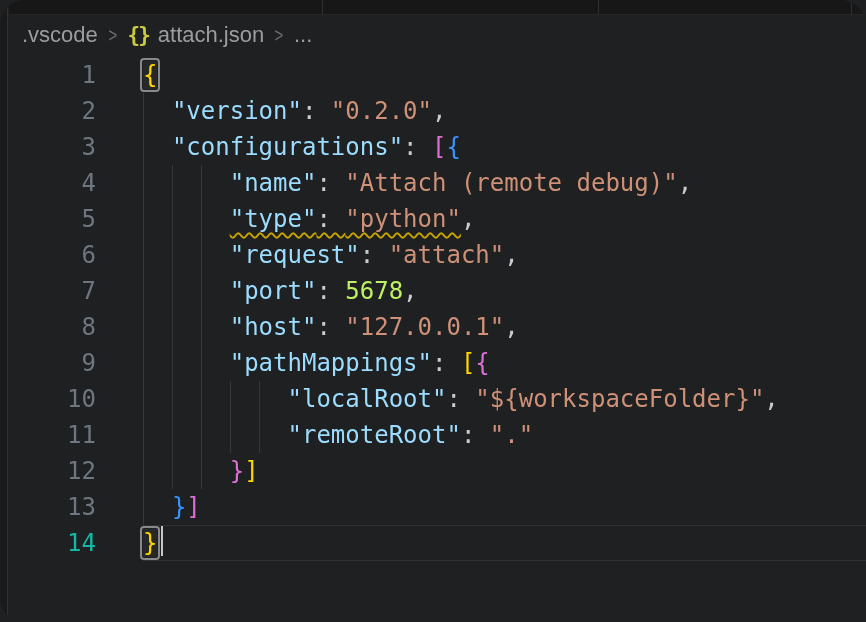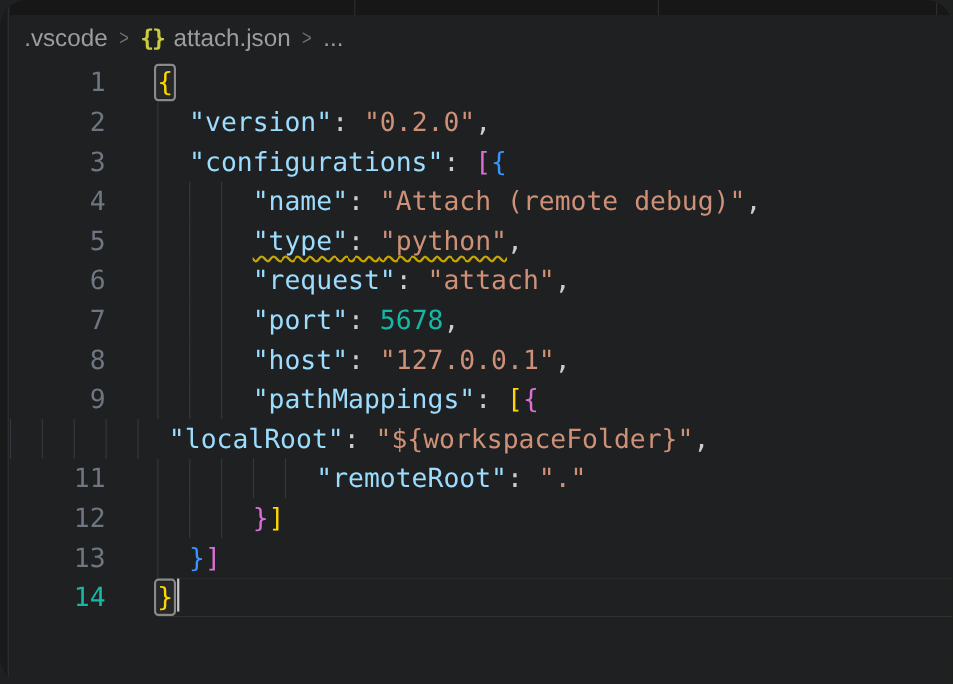--- a/index.html
+++ b/index.html
@@ -43,21 +43,21 @@
     flex:1 1 auto;position:relative;font-size:24px;line-height:36px;
     white-space:pre;color:#cccccc;
   }
   .line.active .content{
     box-shadow:inset 0 1px 0 #303030, inset 0 -1px 0 #303030;
   }
   .guide{position:absolute;top:0;bottom:0;width:1px;background:#36383c;}
   .seg{display:inline;}
   .seg.key{color:#9cdcfe;}
   .seg.str{color:#ce9178;}
-  .seg.num{color:#14b8a6;}
+  .seg.num{color:#bef264;}
   .seg.punc{color:#cccccc;}
   .seg.ws{color:#cccccc;}
   .seg.b1{color:#ffd700;}
   .seg.b2{color:#da70d6;}
   .seg.b3{color:#3794ff;}
   .seg.sq{
     text-decoration:underline;text-decoration-style:wavy;
     text-decoration-color:#c7a500;text-decoration-thickness:2px;
     text-underline-offset:5px;
   }
@@ -123,20 +123,21 @@
       </div>
       <div class="line">
         <div class="ln">8</div>
         <div class="content"><div class="guide" style="left: 0px;"></div><div class="guide" style="left: 29px;"></div><div class="guide" style="left: 58px;"></div><span class="seg ws">      </span><span class="seg key">"host"</span><span class="seg punc">: </span><span class="seg str">"127.0.0.1"</span><span class="seg punc">,</span></div>
       </div>
       <div class="line">
         <div class="ln">9</div>
         <div class="content"><div class="guide" style="left: 0px;"></div><div class="guide" style="left: 29px;"></div><div class="guide" style="left: 58px;"></div><span class="seg ws">      </span><span class="seg key">"pathMappings"</span><span class="seg punc">: </span><span class="seg b1">[</span><span class="seg b2">{</span></div>
       </div>
       <div class="line">
+        <div class="ln">10</div>
         <div class="content"><div class="guide" style="left: 0px;"></div><div class="guide" style="left: 29px;"></div><div class="guide" style="left: 58px;"></div><div class="guide" style="left: 87px;"></div><div class="guide" style="left: 116px;"></div><span class="seg ws">          </span><span class="seg key">"localRoot"</span><span class="seg punc">: </span><span class="seg str">"${workspaceFolder}"</span><span class="seg punc">,</span></div>
       </div>
       <div class="line">
         <div class="ln">11</div>
         <div class="content"><div class="guide" style="left: 0px;"></div><div class="guide" style="left: 29px;"></div><div class="guide" style="left: 58px;"></div><div class="guide" style="left: 87px;"></div><div class="guide" style="left: 116px;"></div><span class="seg ws">          </span><span class="seg key">"remoteRoot"</span><span class="seg punc">: </span><span class="seg str">"."</span></div>
       </div>
       <div class="line">
         <div class="ln">12</div>
         <div class="content"><div class="guide" style="left: 0px;"></div><div class="guide" style="left: 29px;"></div><div class="guide" style="left: 58px;"></div><span class="seg ws">      </span><span class="seg b2">}</span><span class="seg b1">]</span></div>
       </div>

